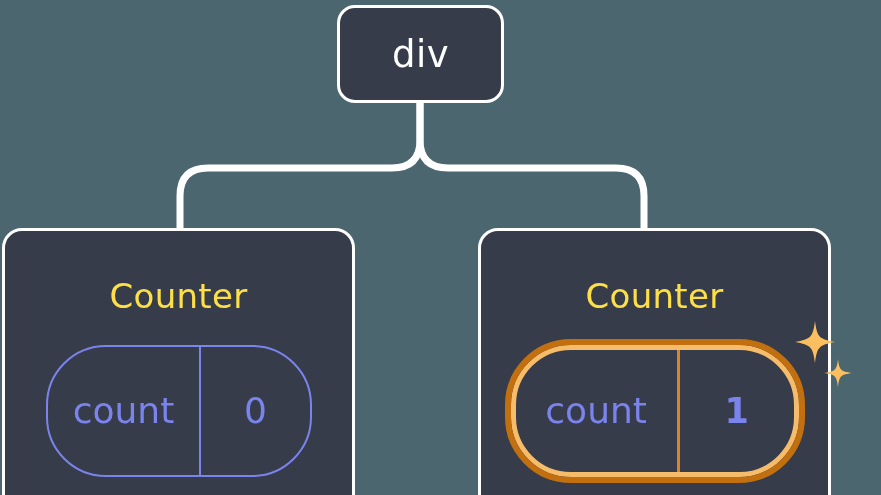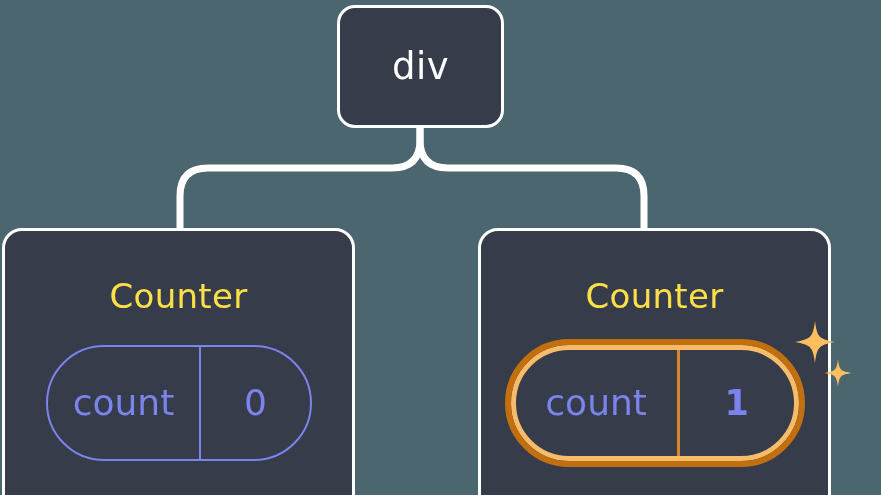--- a/index.html
+++ b/index.html
@@ -32,21 +32,21 @@
     box-sizing: border-box;
     background: #363c49;
     border: 3px solid #ffffff;
     border-radius: 18px;
   }
 
   .node-root {
     left: 337px;
     top: 5px;
     width: 167px;
-    height: 123px;
+    height: 98px;
     display: flex;
     align-items: center;
     justify-content: center;
   }
 
   .node-root .node-title {
     color: #ffffff;
     font-size: 37px;
     line-height: 1;
     letter-spacing: 0.5px;
@@ -78,21 +78,21 @@
     margin-top: 32px;
     display: flex;
     align-items: center;
     justify-content: center;
   }
 
   .pill {
     box-sizing: border-box;
     display: flex;
     align-items: stretch;
-    height: 116px;
+    height: 132px;
     border-radius: 60px;
     background: transparent;
   }
 
   
   .pill-plain {
     width: 266px;
     border: 2px solid #7b83ec;
   }
 

